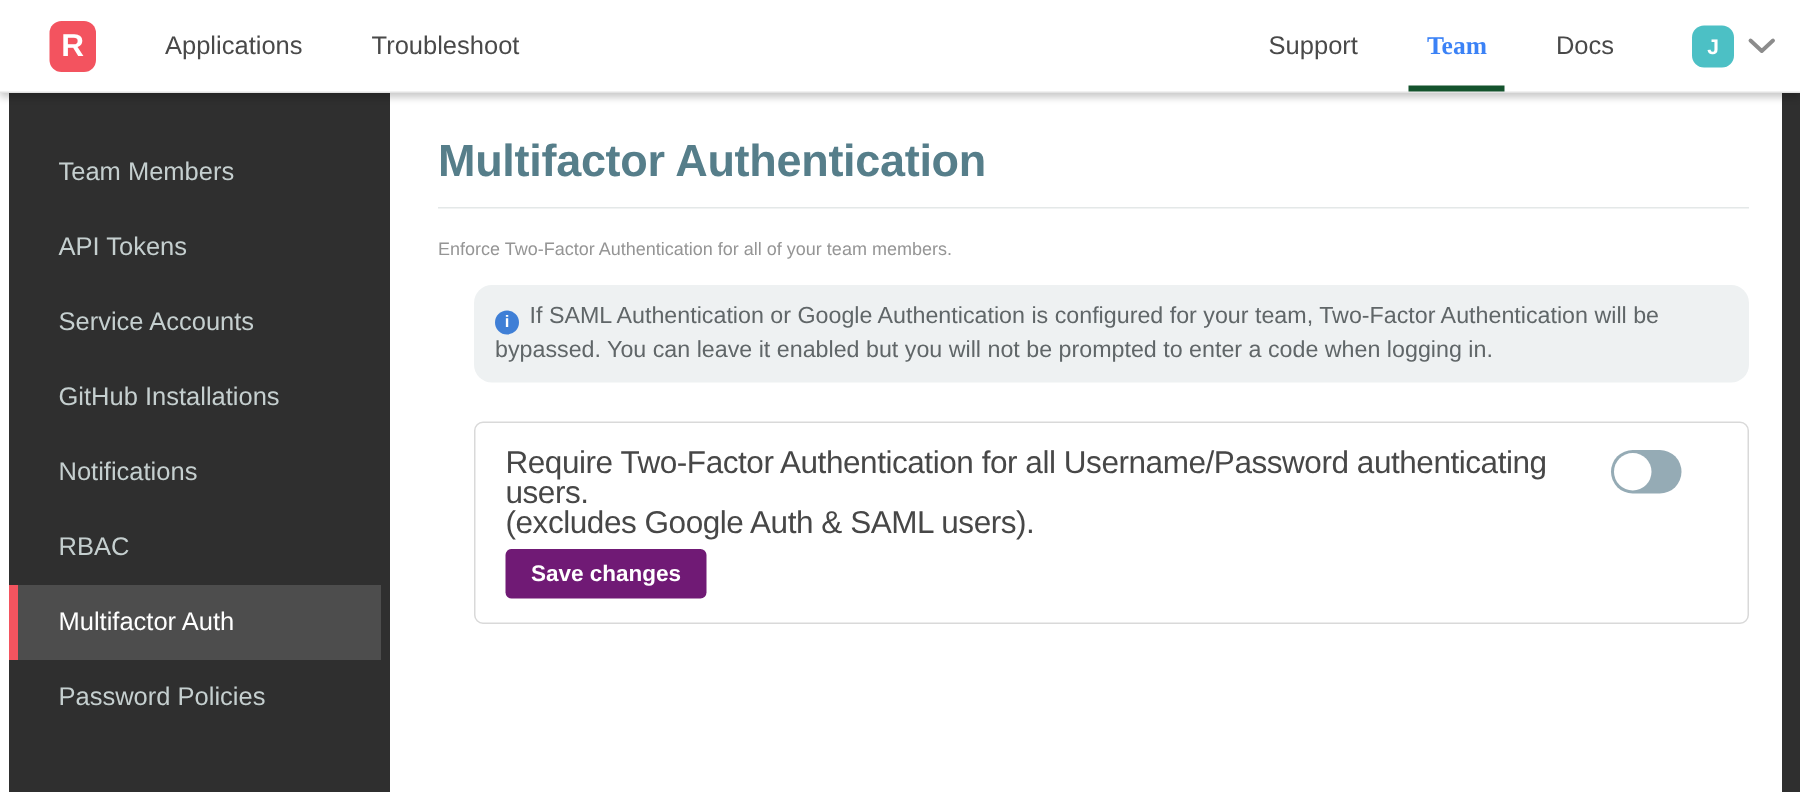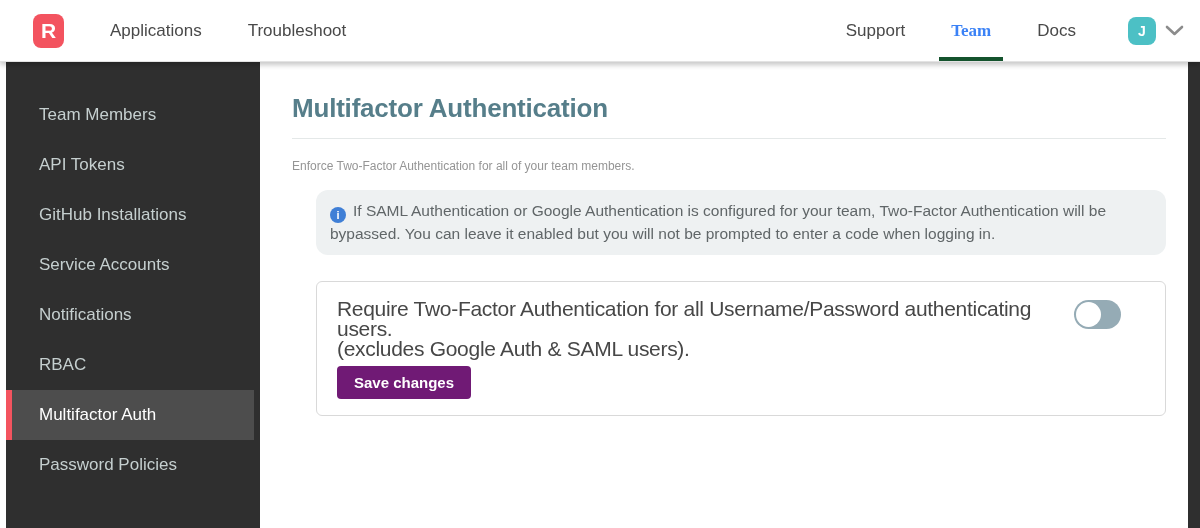--- a/index.html
+++ b/index.html
@@ -67,21 +67,21 @@
     position:absolute; top:62px; right:0; bottom:0; width:12px;
     background:#2f2f2f; z-index:1;
   }
 
   
   .main {
     position:absolute; top:62px; left:260px; right:12px; bottom:0;
     background:#ffffff; padding:30px 22px 0 32px; overflow:hidden; z-index:2;
   }
   .page-title {
-    margin:0; font-size:26px; line-height:32px; font-weight:bold;
+    margin:0; font-size:30px; line-height:32px; font-weight:bold;
     color:#567e8a; letter-spacing:-0.2px;
   }
   .title-rule {
     margin:14px 0 0 0; border:none; border-top:1px solid #e4e8e8; height:0;
   }
   .subtitle {
     margin:20px 0 0 0; font-size:12px; color:#959595;
   }
   .info-note {
     margin:17px 0 0 24px; background:#eef1f2; border-radius:12px;
@@ -137,22 +137,22 @@
       <svg width="19" height="11" viewBox="0 0 19 11">
         <polyline points="2,2 9.5,9 17,2" fill="none" stroke="#8c8c8c" stroke-width="2.6" stroke-linecap="round" stroke-linejoin="round"></polyline>
       </svg>
     </div>
   </div>
 </div>
 
 <div class="sidebar">
   <div class="side-item">Team Members</div>
   <div class="side-item">API Tokens</div>
+  <div class="side-item">Service Accounts</div>
   <div class="side-item">GitHub Installations</div>
-  <div class="side-item">Service Accounts</div>
   <div class="side-item">Notifications</div>
   <div class="side-item">RBAC</div>
   <div class="side-item active">Multifactor Auth</div>
   <div class="side-item">Password Policies</div>
 </div>
 
 <div class="edge-strip"></div>
 
 <div class="main">
   <h1 class="page-title">Multifactor Authentication</h1>

